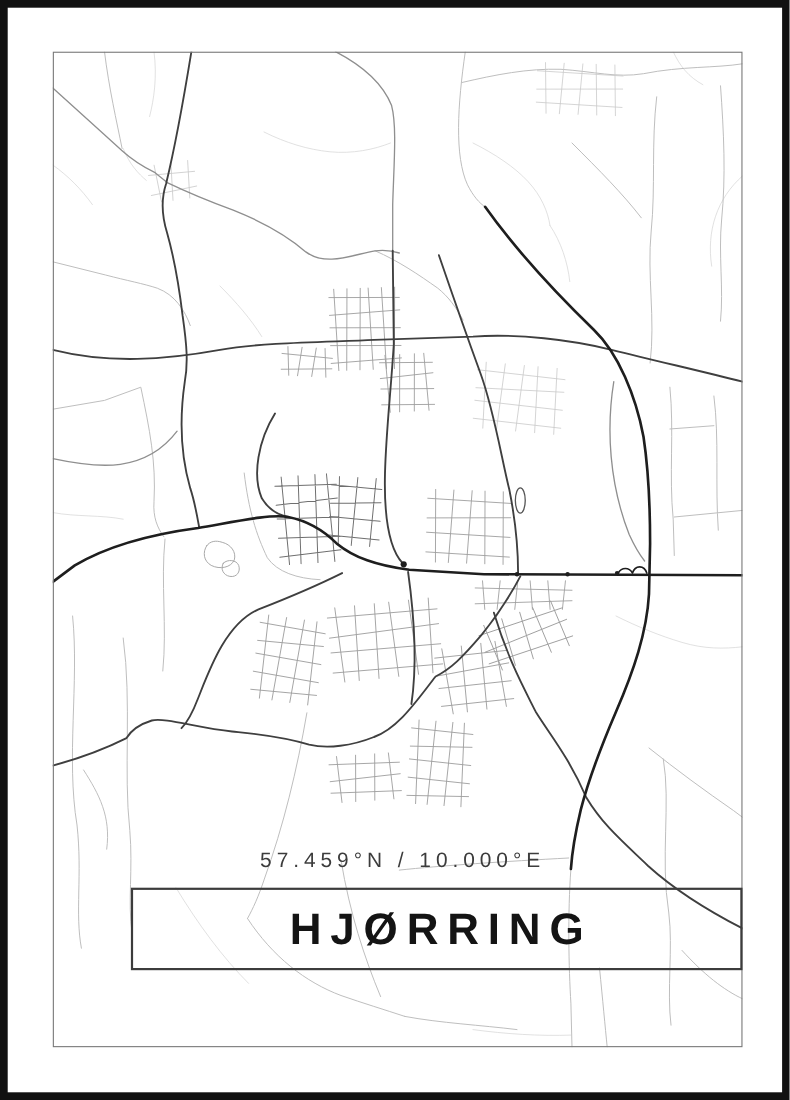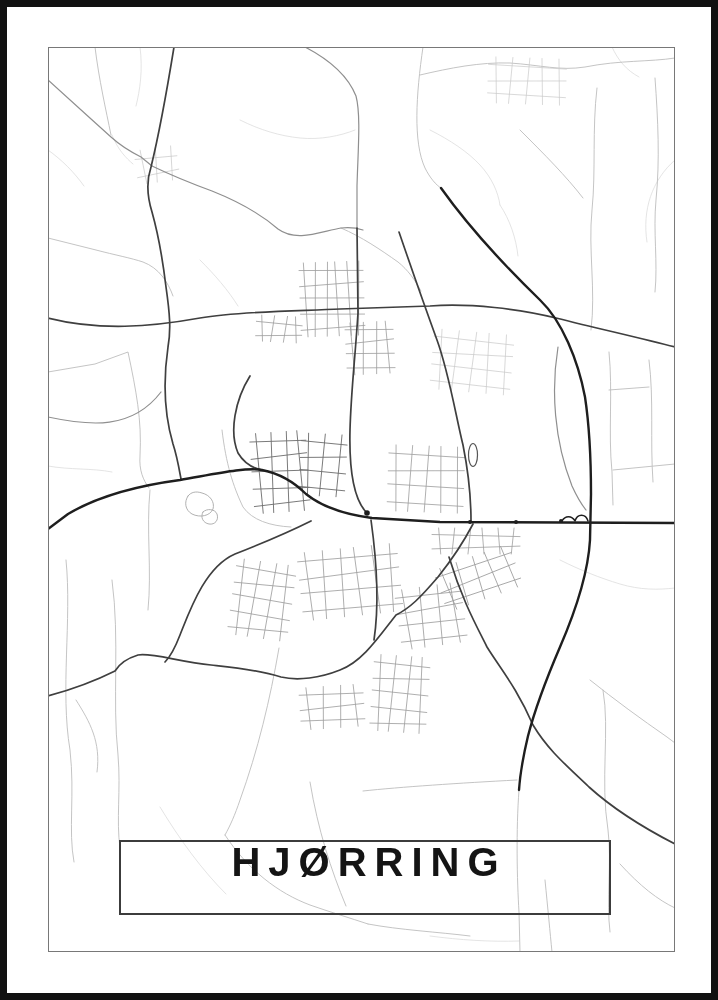--- a/index.html
+++ b/index.html
@@ -19,22 +19,22 @@
   .road-medium  {stroke:var(--road_medium,#8f8f8f);stroke-width:1.2;}
   .road-dark    {stroke:var(--road_dark,#3f3f3f);stroke-width:1.7;}
   .road-darkest {stroke:var(--road_darkest,#1e1e1e);stroke-width:2.4;}
   .ramps        {stroke:var(--road_darkest,#1e1e1e);stroke-width:1.5;}
   .pond         {stroke:var(--pond_stroke,#a8a8a8);stroke-width:0.9;fill:#ffffff;}
   .stadium      {stroke:#555;stroke-width:1.2;}
   .junction-dot {fill:var(--road_darkest,#1e1e1e);}
   .coords{position:absolute;left:48px;width:627px;top:772px;text-align:center;z-index:4;
           font-size:19px;letter-spacing:4.5px;padding-left:4.5px;color:var(--coords_text,#3c3c3c);
           font-family:"Liberation Sans",sans-serif;white-space:nowrap;}
-  .title-box{position:absolute;left:119px;top:840px;width:492px;height:75px;box-sizing:border-box;
-             border:2px solid var(--box_border,#3c3c3c);display:flex;align-items:flex-start;justify-content:center;
+  .title-box{position:absolute;left:119px;top:807px;width:556px;height:75px;box-sizing:border-box;
+             border:2px solid var(--box_border,#3c3c3c);display:flex;align-items:center;justify-content:center;
              background:transparent;z-index:4;}
   .title-box .city-name{font-size:40px;font-weight:bold;letter-spacing:8px;padding-left:8px;
              color:var(--title_text,#141414);white-space:nowrap;line-height:1;}
 </style>
 </head>
 <body>
 
 <div class="poster">
   <svg class="city-map" xmlns="http://www.w3.org/2000/svg" viewBox="48 47 627 905">
       <path d="M112,135 C118,150 126,158 133,164" class="road-faint"></path>
@@ -113,17 +113,18 @@
       <path d="M48,529 L68,514 C95,498 135,486 180,480 C215,474 246,467 262,470 C282,474 295,483 306,494 C322,507 342,514 372,518 L440,522 L675,523" class="road-darkest"></path>
       <path d="M441,188 C468,226 506,267 540,300 C562,321 578,360 585,397 C590,430 591,470 591,494 L590,540 C588,575 576,610 560,647 C548,675 536,705 528,736 C523,757 520,775 519,790" class="road-darkest"></path>
       <path d="M562,521 a8,10 0 0 1 13,0 a7,9 0 0 1 13,0" class="ramps"></path>
       <ellipse cx="473" cy="455" rx="4.5" ry="11.5" class="stadium"></ellipse>
       <circle cx="470" cy="522" r="2" class="junction-dot"></circle>
       <circle cx="516" cy="522" r="2" class="junction-dot"></circle>
       <circle cx="561" cy="521" r="2" class="junction-dot"></circle>
       <circle cx="367" cy="513" r="2.8" class="junction-dot"></circle>
     </svg>
   <div class="map-frame"></div>
+  <div class="coords">57.459°N / 10.000°E</div>
   <div class="title-box">
     <div class="city-name">HJØRRING</div>
   </div>
   <div class="outer-border"></div>
 </div>
 
 </body></html>

